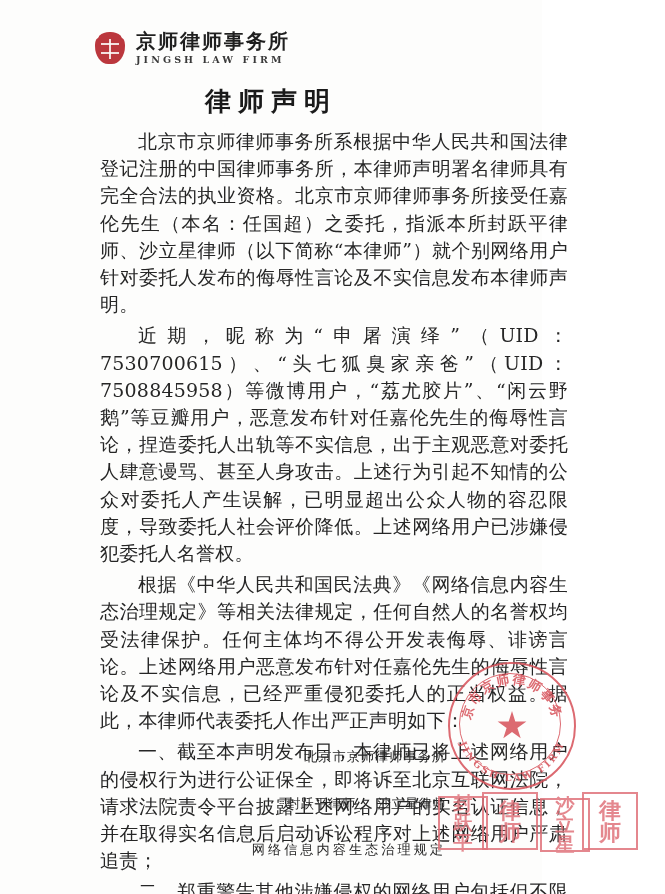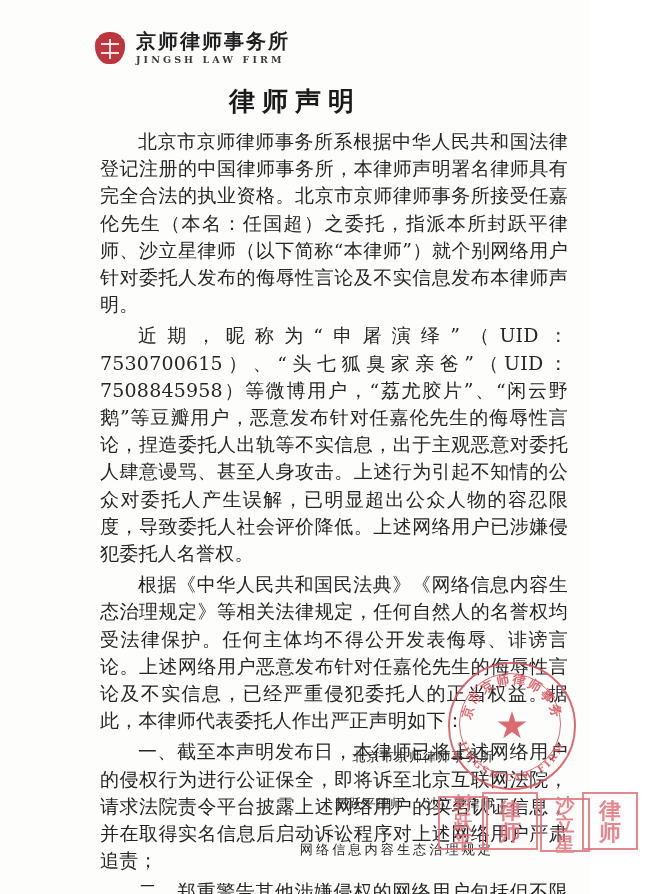--- a/index.html
+++ b/index.html
@@ -16,21 +16,20 @@
     color: #2b2b2b;
   }
 
   
   .page {
     position: absolute;
     left: 0; top: 0;
     width: 542px;
     height: 894px;
     background: #fdfdfc;
-    padding-left: 48px;
   }
 
   
   .letterhead {
     position: absolute;
     left: 93px;
     top: 30px;
     display: flex;
     align-items: center;
     gap: 9px;

